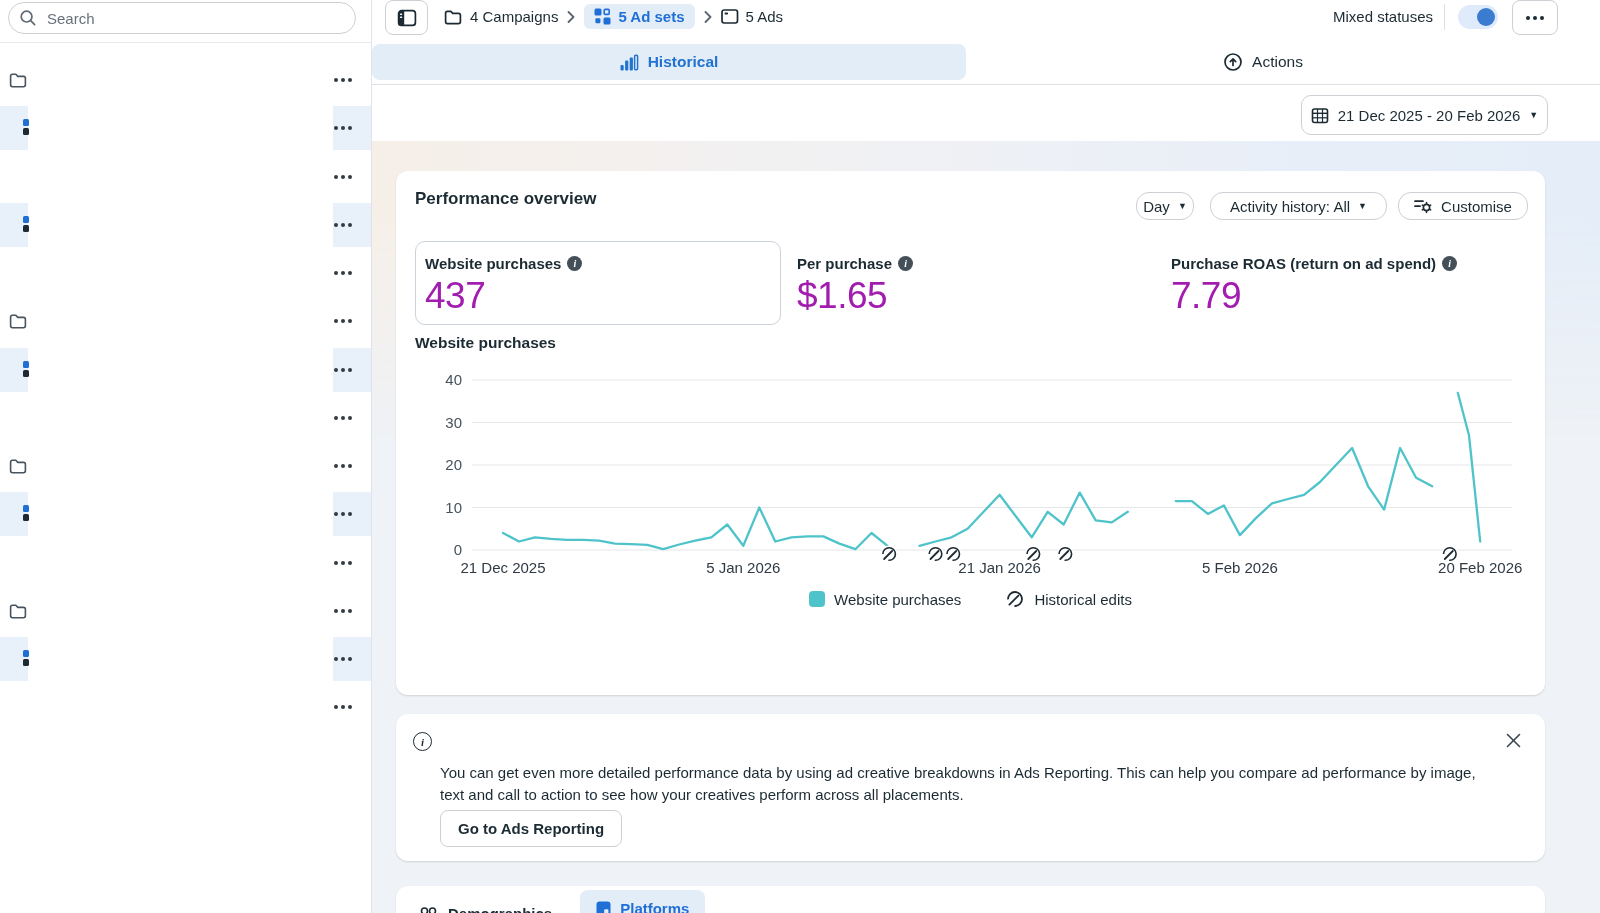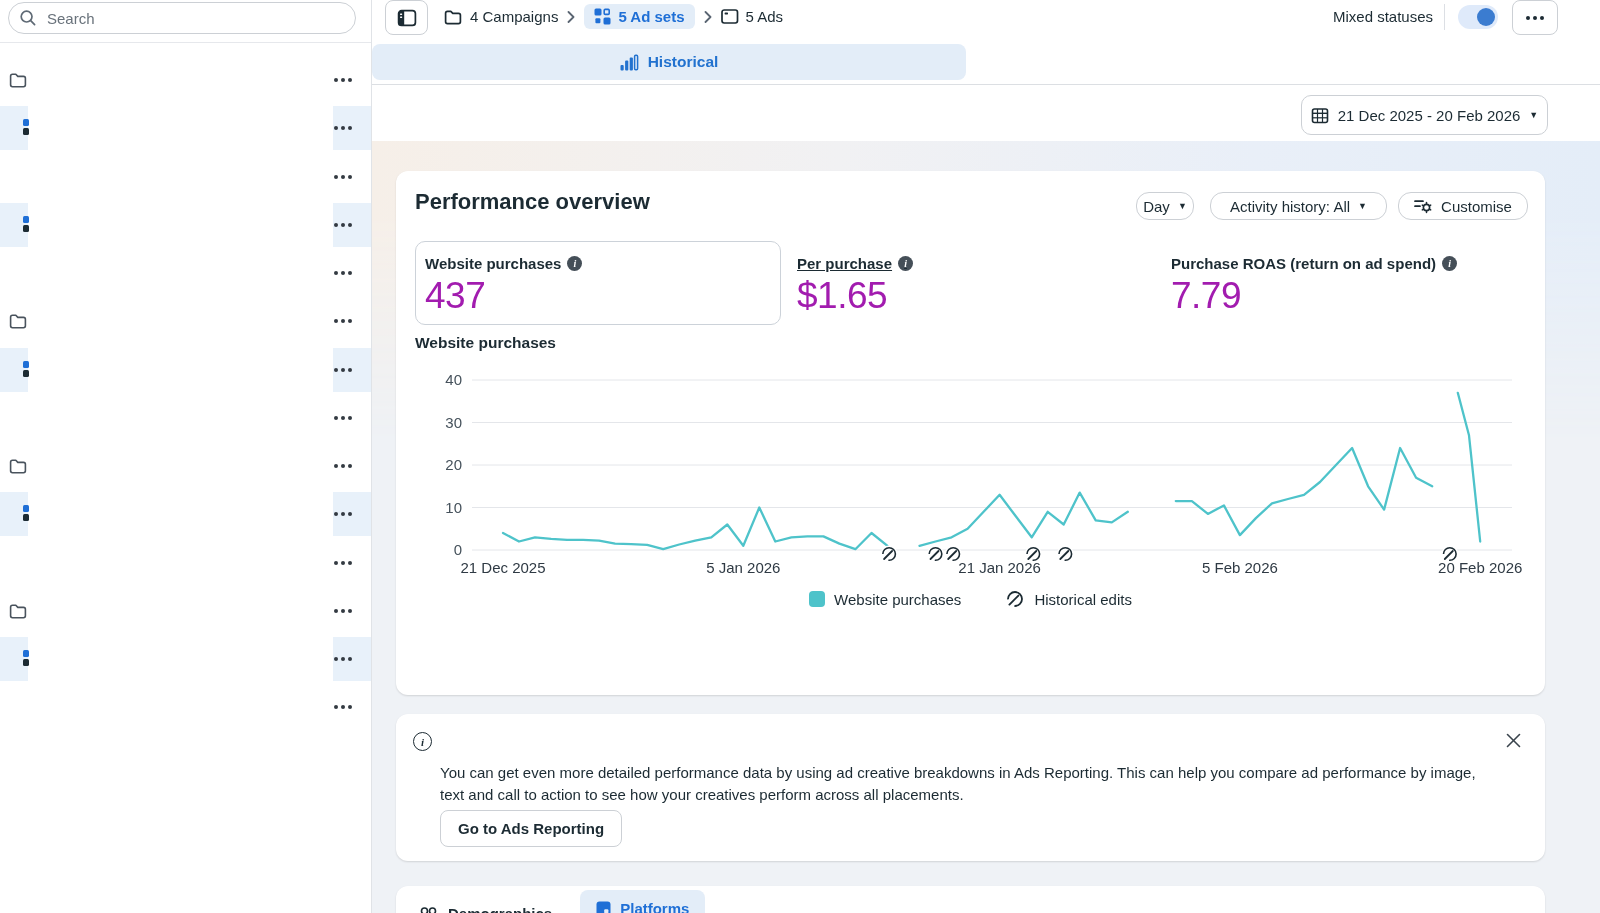--- a/index.html
+++ b/index.html
@@ -49,21 +49,21 @@
   .caret{font-size:9px;color:#1c2b33;}
 
   
   #content-bg{left:372px;top:141px;width:1228px;height:772px;background:#eff2f6;}
   #grad-band{left:372px;top:141px;width:1228px;height:300px;
      background:linear-gradient(90deg,#f6efe8 0%,#f1f1f3 38%,#e9eff8 72%,#e4edf8 100%);
      -webkit-mask-image:linear-gradient(180deg,#000 25%,transparent 100%);
      mask-image:linear-gradient(180deg,#000 25%,transparent 100%);}
   .card{background:#fff;border-radius:12px;box-shadow:0 1px 2px rgba(0,0,0,.13);}
   #main-card{left:396px;top:171px;width:1149px;height:524px;}
-  #ov-title{left:19px;top:18px;font-size:22px;font-weight:700;}
+  #ov-title{left:19px;top:18px;font-size:17px;font-weight:700;}
   .ctl{position:absolute;top:21px;height:28px;box-sizing:border-box;font-size:15px;font-weight:500;gap:8px;border-radius:13px;}
   #ctl-day{left:740px;width:58px;}
   #ctl-activity{left:814px;width:177px;text-align:center;}
   #ctl-customise{left:1002px;width:130px;}
   #metric1-box{position:absolute;left:19px;top:70px;width:364px;height:82px;border:1px solid #ccd2d9;border-radius:10px;}
   .mlabel{position:absolute;display:flex;align-items:center;gap:6px;font-size:15px;font-weight:600;}
   .mvalue{position:absolute;font-size:37px;letter-spacing:-.5px;color:#a21caf;}
   .infodot{width:15px;height:15px;border-radius:50%;background:#454f58;color:#fff;display:inline-flex;
      align-items:center;justify-content:center;font:italic 700 10px "Liberation Serif",serif;}
   #chart-title{left:19px;top:163px;font-size:15.5px;font-weight:700;}
@@ -321,20 +321,29 @@
     <span>
       <svg width="19" height="17" viewBox="0 0 19 17">
           <rect x="0.5" y="11" width="3.2" height="5.5" rx="1" fill="#2272cf"></rect>
           <rect x="5.1" y="6.5" width="3.2" height="10" rx="1" fill="#2272cf"></rect>
           <rect x="9.7" y="3.5" width="3.2" height="13" rx="1" fill="#2272cf"></rect>
           <rect x="14.6" y="1.3" width="3" height="14.4" rx="1.1" fill="none" stroke="#2272cf" stroke-width="1.5"></rect>
         </svg>
     </span>
     <span>Historical</span>
   </div>
+  <div id="tab-actions" class="abs tab">
+    <span>
+      <svg width="20" height="20" viewBox="0 0 20 20">
+          <circle cx="10" cy="10" r="8" fill="none" stroke="#1c2b33" stroke-width="1.7"></circle>
+          <path d="M10 13.4 V7.2 M7.3 9.6 L10 6.9 L12.7 9.6" fill="none" stroke="#1c2b33" stroke-width="1.7" stroke-linecap="round" stroke-linejoin="round"></path>
+        </svg>
+    </span>
+    <span>Actions</span>
+  </div>
   <div id="hdr-divider" class="abs"></div>
 
   <div id="date-btn" class="abs hdrbtn">
     <span>
       <svg width="18" height="18" viewBox="0 0 18 18">
           <rect x="1.5" y="3" width="15" height="13.5" rx="2" fill="none" stroke="#1c2b33" stroke-width="1.6"></rect>
           <line x1="1.5" y1="7.3" x2="16.5" y2="7.3" stroke="#1c2b33" stroke-width="1.4"></line>
           <line x1="6.5" y1="3" x2="6.5" y2="16.5" stroke="#1c2b33" stroke-width="1.2"></line>
           <line x1="11.5" y1="3" x2="11.5" y2="16.5" stroke="#1c2b33" stroke-width="1.2"></line>
           <line x1="1.5" y1="11.8" x2="16.5" y2="11.8" stroke="#1c2b33" stroke-width="1.2"></line>
@@ -377,21 +386,21 @@
       <span>Customise</span>
     </div>
 
     <div id="metric1-box"></div>
     <div class="mlabel" style="left:29px;top:84px;">
       <span>Website purchases</span>
       <span class="infodot">i</span>
     </div>
     <div class="mvalue" style="left:29px;top:104px;">437</div>
 
-    <div class="mlabel" style="left:401px;top:84px;text-decoration:underline;">
+    <div class="mlabel" style="left:401px;top:84px;">
       <span>Per purchase</span>
       <span class="infodot">i</span>
     </div>
     <div class="mvalue" style="left:401px;top:104px;">$1.65</div>
 
     <div class="mlabel" style="left:775px;top:84px;">
       <span>Purchase ROAS (return on ad spend)</span>
       <span class="infodot">i</span>
     </div>
     <div class="mvalue" style="left:775px;top:104px;">7.79</div>

